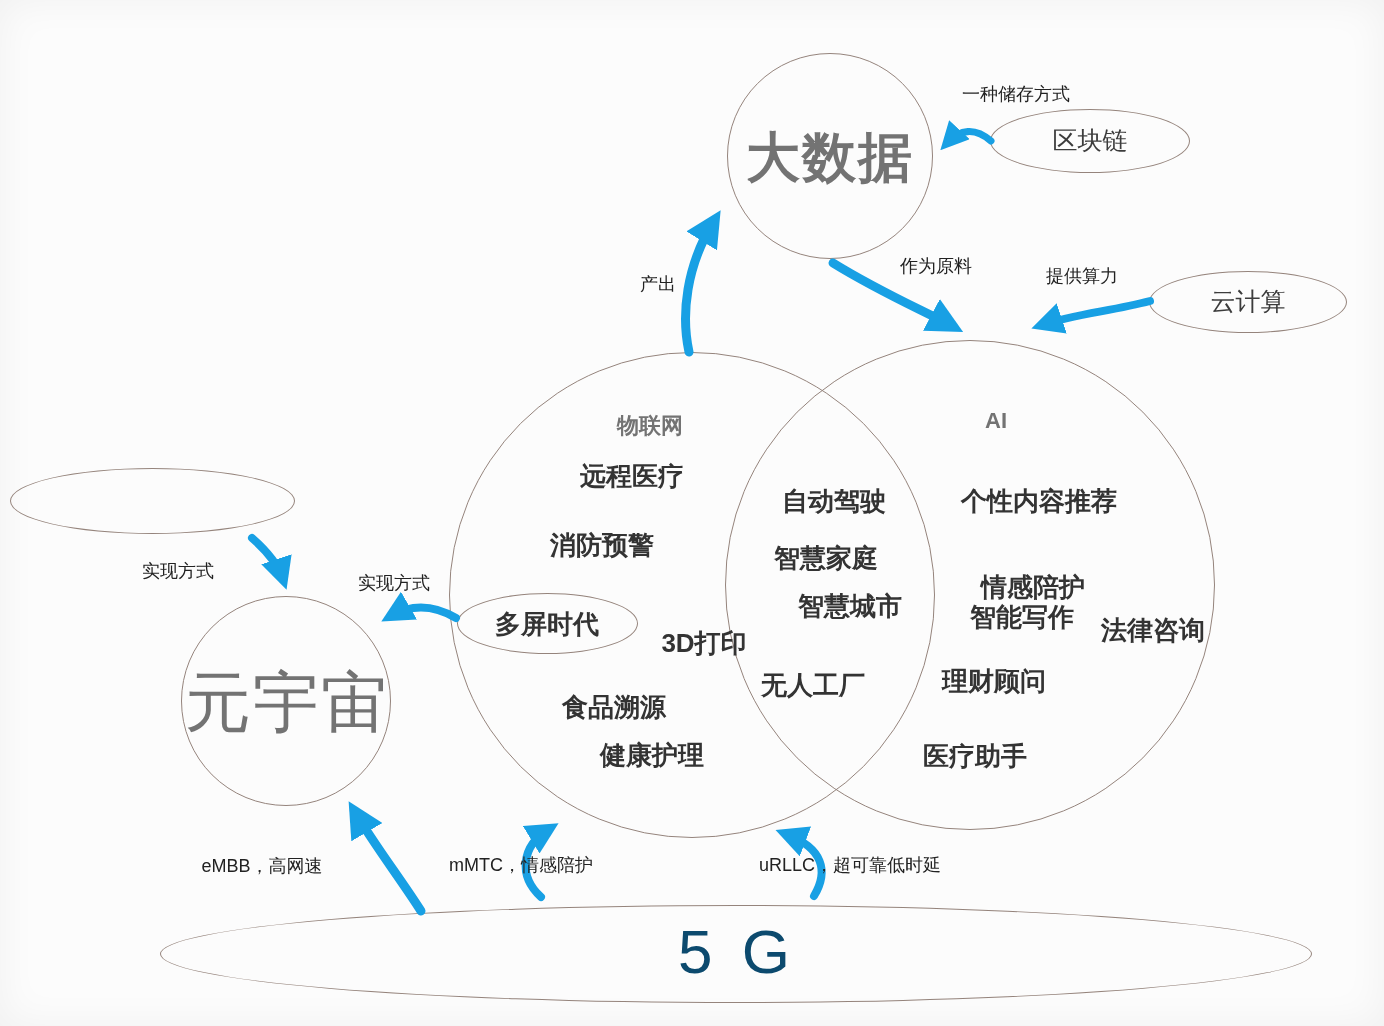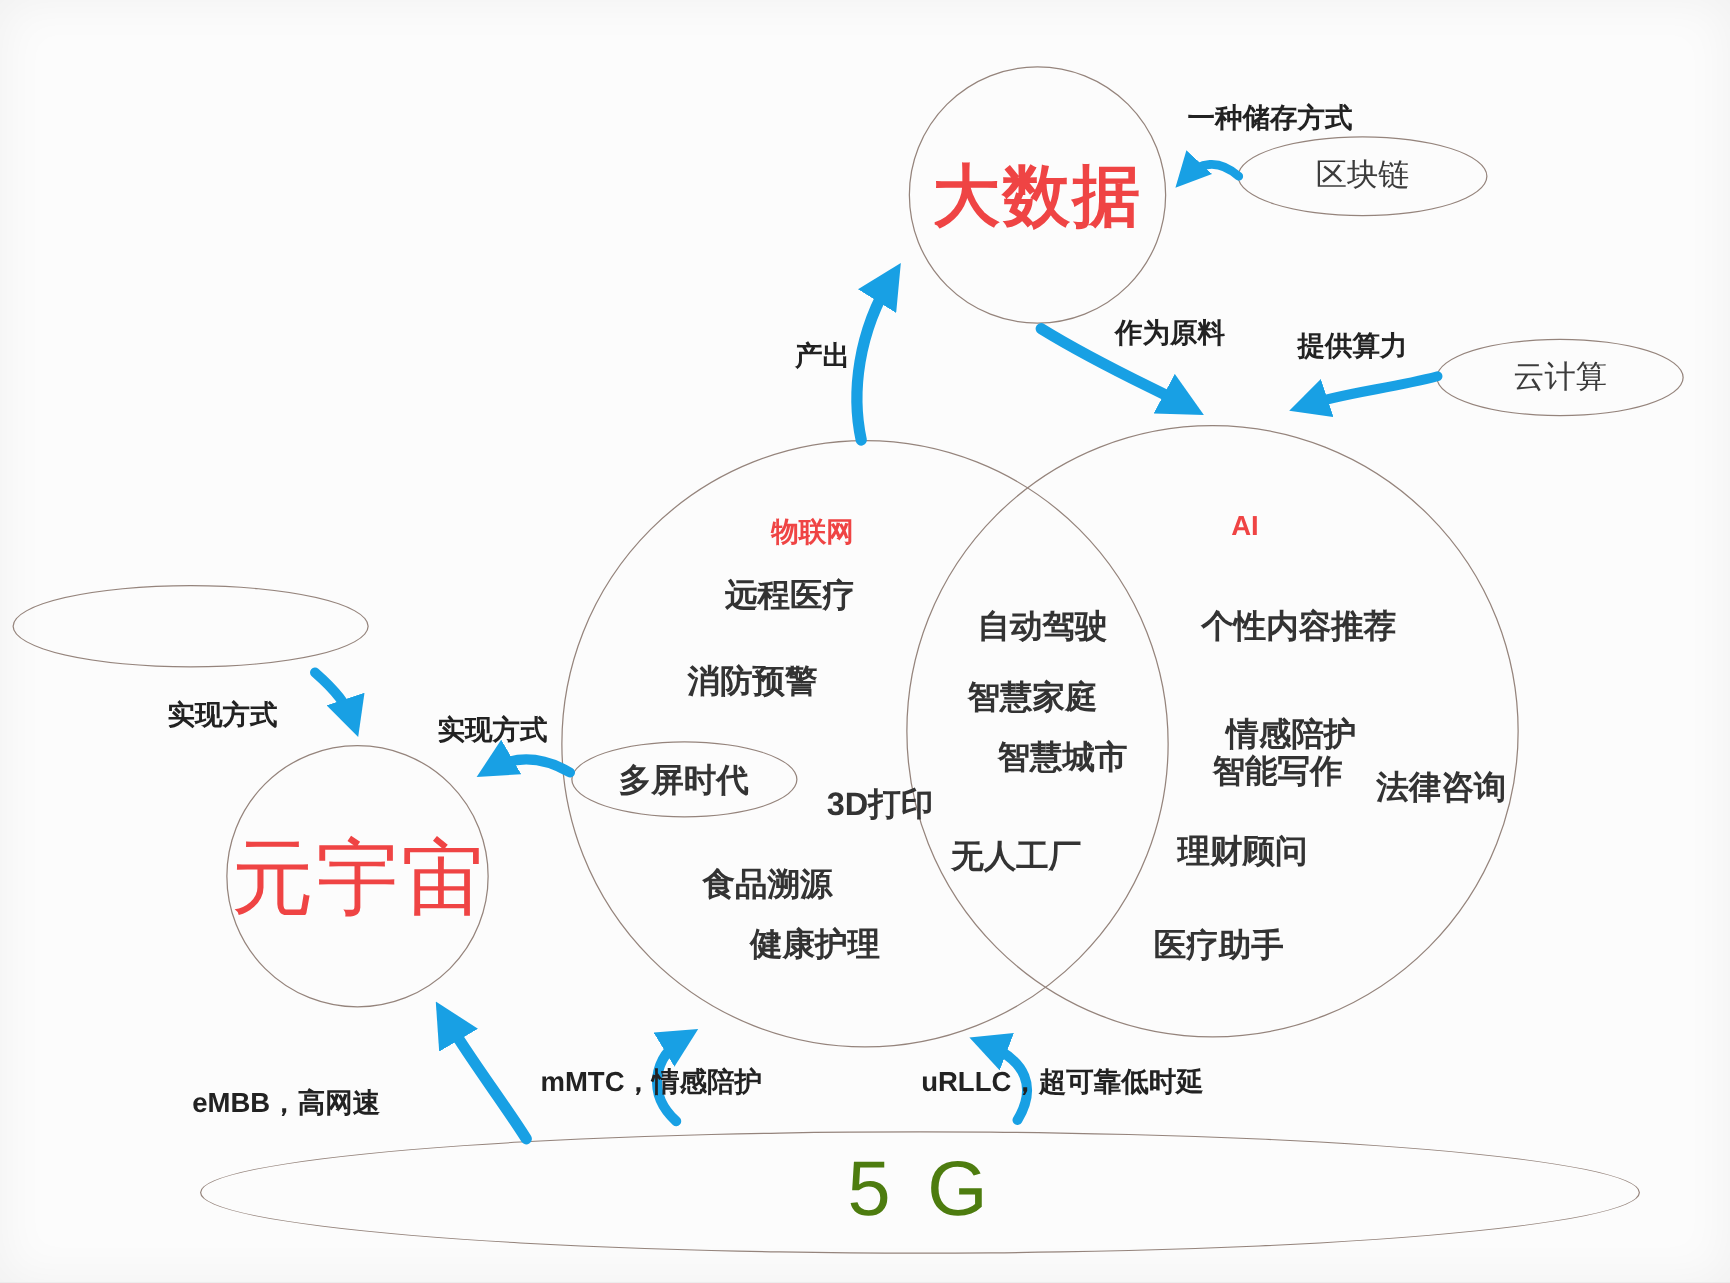--- a/index.html
+++ b/index.html
@@ -16,30 +16,30 @@
     position:absolute;
     border:1.5px solid #95847c;
     border-radius:50%;
     background:transparent;
     box-sizing:border-box;
   }
   .lbl{
     position:absolute;
     transform:translate(-50%,-50%);
     white-space:nowrap;
-    color:#ef4444;
+    color:#737373;
     line-height:1.1;
   }
   .node-big{font-size:54px;font-weight:600;letter-spacing:2px;}
   .node-mid{font-size:66px;font-weight:500;letter-spacing:2px;}
-  .node-5g{font-size:62px;font-weight:500;letter-spacing:6px;color:#4d7c0f;}
+  .node-5g{font-size:62px;font-weight:500;letter-spacing:6px;color:#0c4a6e;}
   .node-ellipse{font-size:25px;font-weight:400;color:#3c3c3c;}
   .sec-title{font-size:22px;font-weight:700;}
   .item{font-size:26px;font-weight:700;color:#333;}
-  .edge{font-size:22px;font-weight:700;color:#222;}
+  .edge{font-size:18px;font-weight:400;color:#222;}
   .arrows{position:absolute;left:0;top:0;width:1384px;height:1026px;}
   .arrows path.link{fill:none;stroke:#18a0e4;stroke-linecap:round;}
 </style>
 </head>
 <body>
 
 <div class="stage">
 
   <div class="shape" style="left:727px;top:53px;width:206px;height:206px;"></div>
   <div class="shape" style="left:990px;top:109px;width:200px;height:64px;"></div>
@@ -95,17 +95,17 @@
   <div class="lbl item" style="left:1022px;top:617px;">智能写作</div>
   <div class="lbl item" style="left:994px;top:681px;">理财顾问</div>
   <div class="lbl item" style="left:975px;top:756px;">医疗助手</div>
 
   <div class="lbl edge" style="left:1016px;top:95px;">一种储存方式</div>
   <div class="lbl edge" style="left:1082px;top:277px;">提供算力</div>
   <div class="lbl edge" style="left:936px;top:267px;">作为原料</div>
   <div class="lbl edge" style="left:658px;top:285px;">产出</div>
   <div class="lbl edge" style="left:178px;top:572px;">实现方式</div>
   <div class="lbl edge" style="left:394px;top:584px;">实现方式</div>
-  <div class="lbl edge" style="left:229px;top:867px;margin-top:16px;">eMBB，高网速</div>
+  <div class="lbl edge" style="left:262px;top:867px;">eMBB，高网速</div>
   <div class="lbl edge" style="left:521px;top:866px;">mMTC，情感陪护</div>
   <div class="lbl edge" style="left:850px;top:866px;">uRLLC，超可靠低时延</div>
 
 </div>
 
 </body></html>

